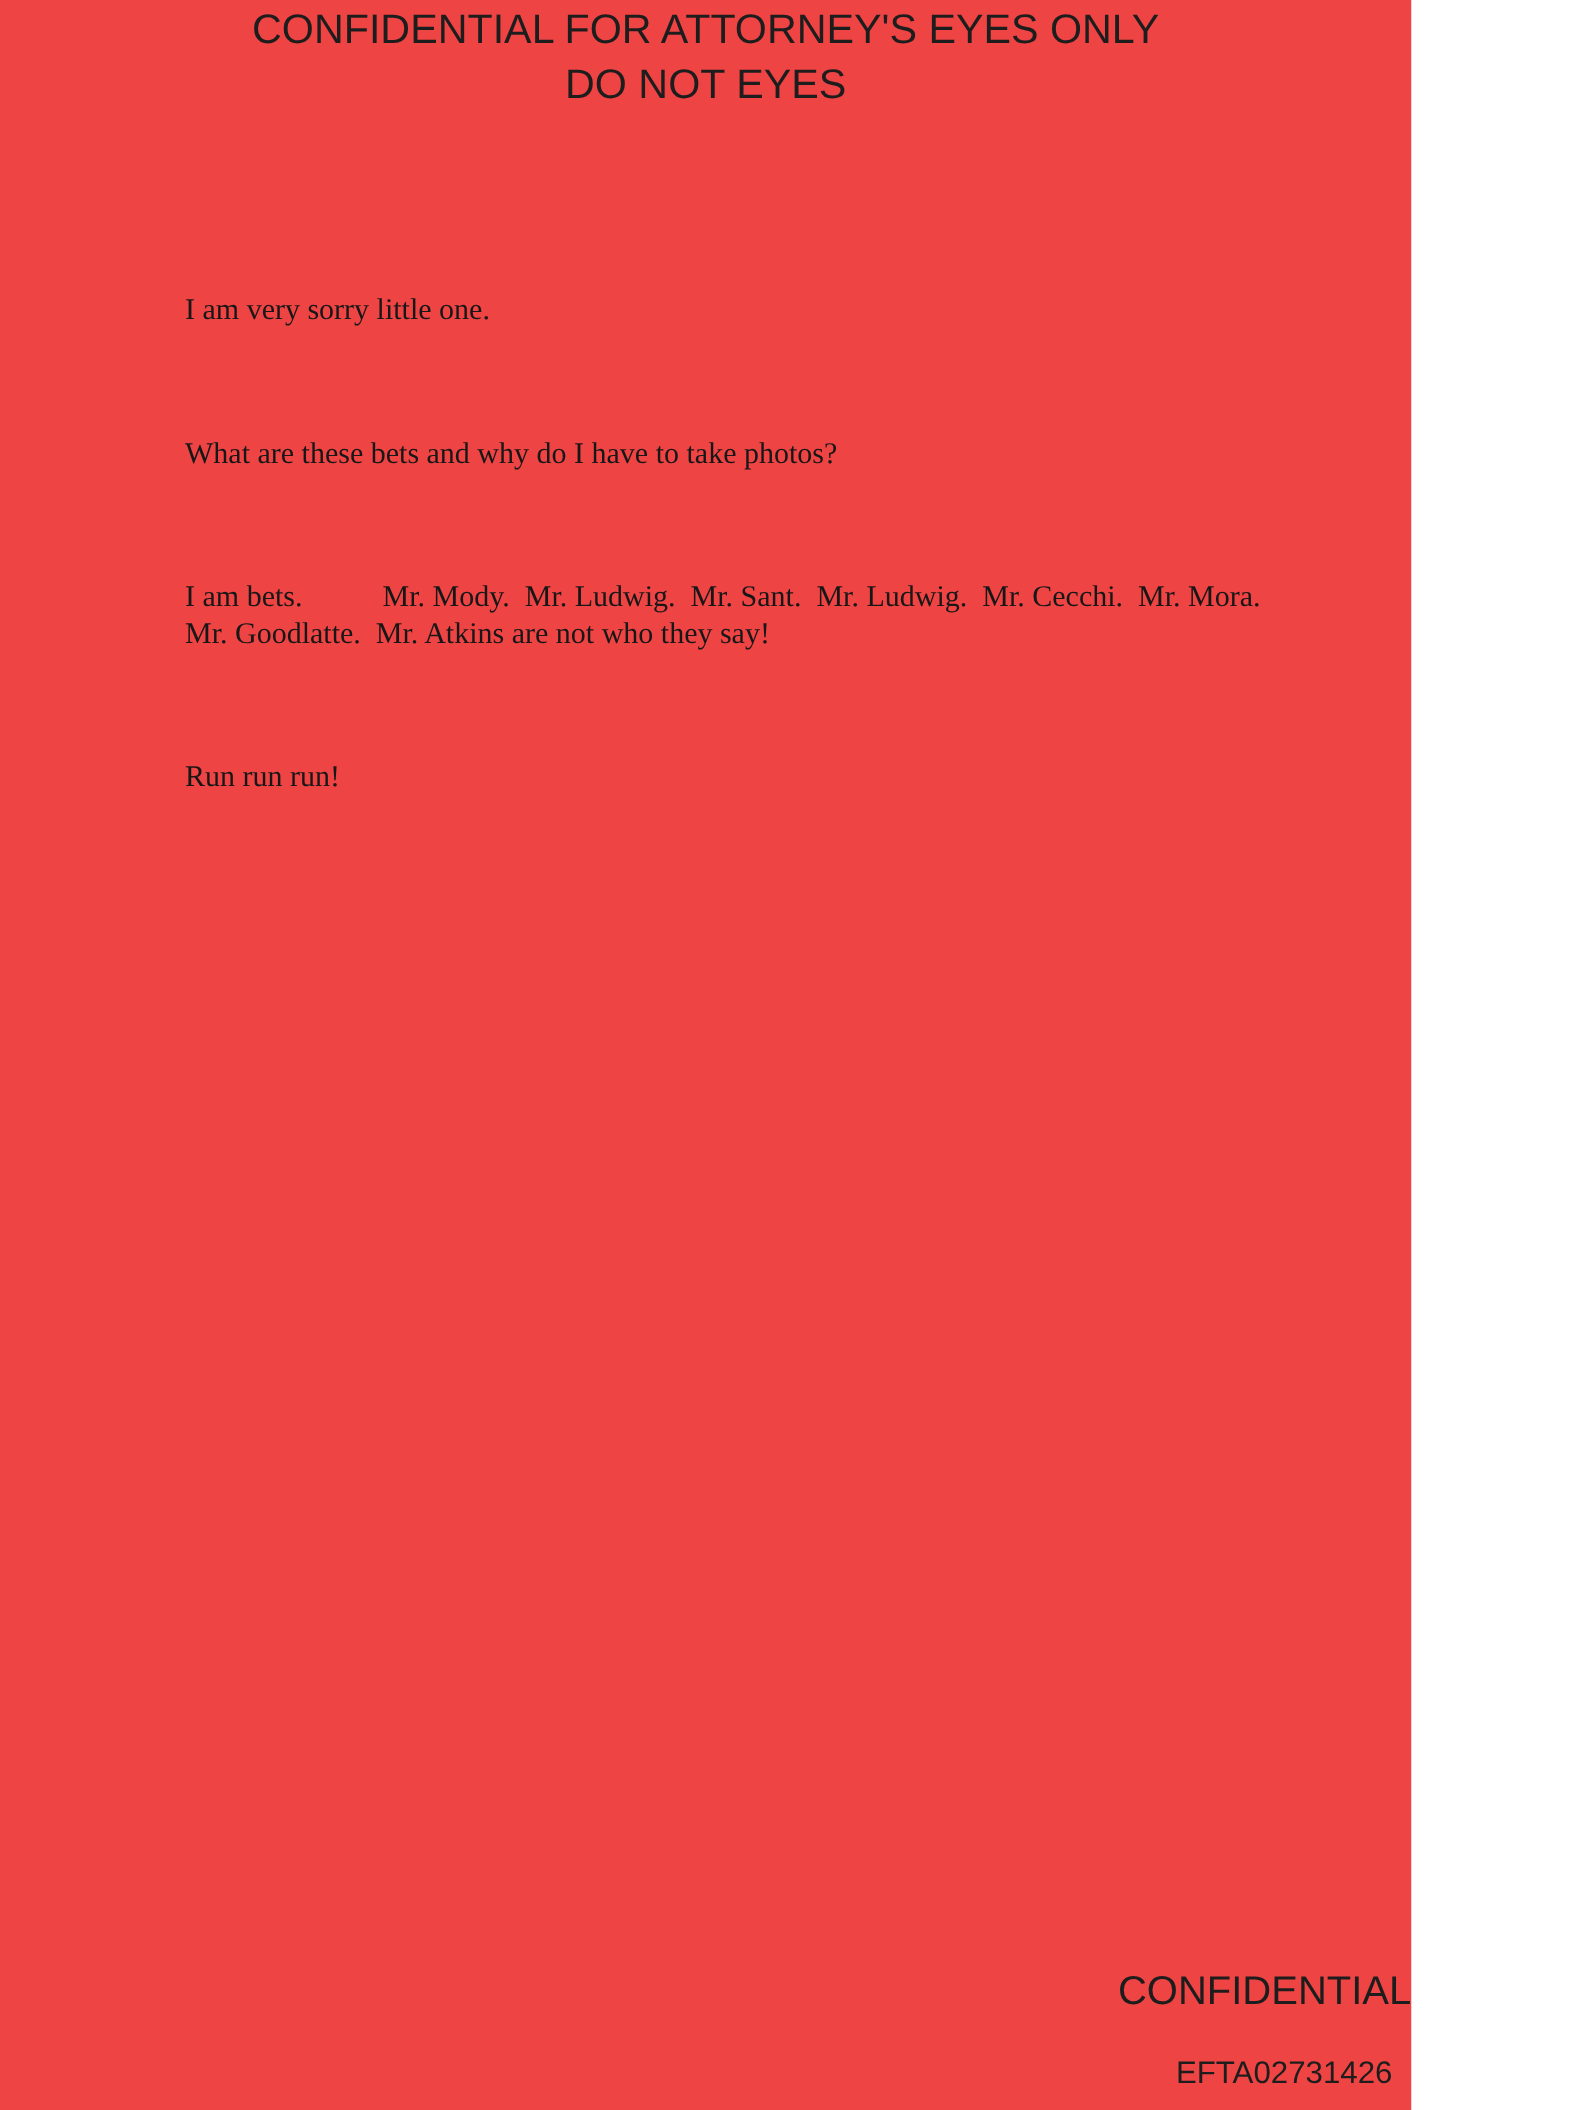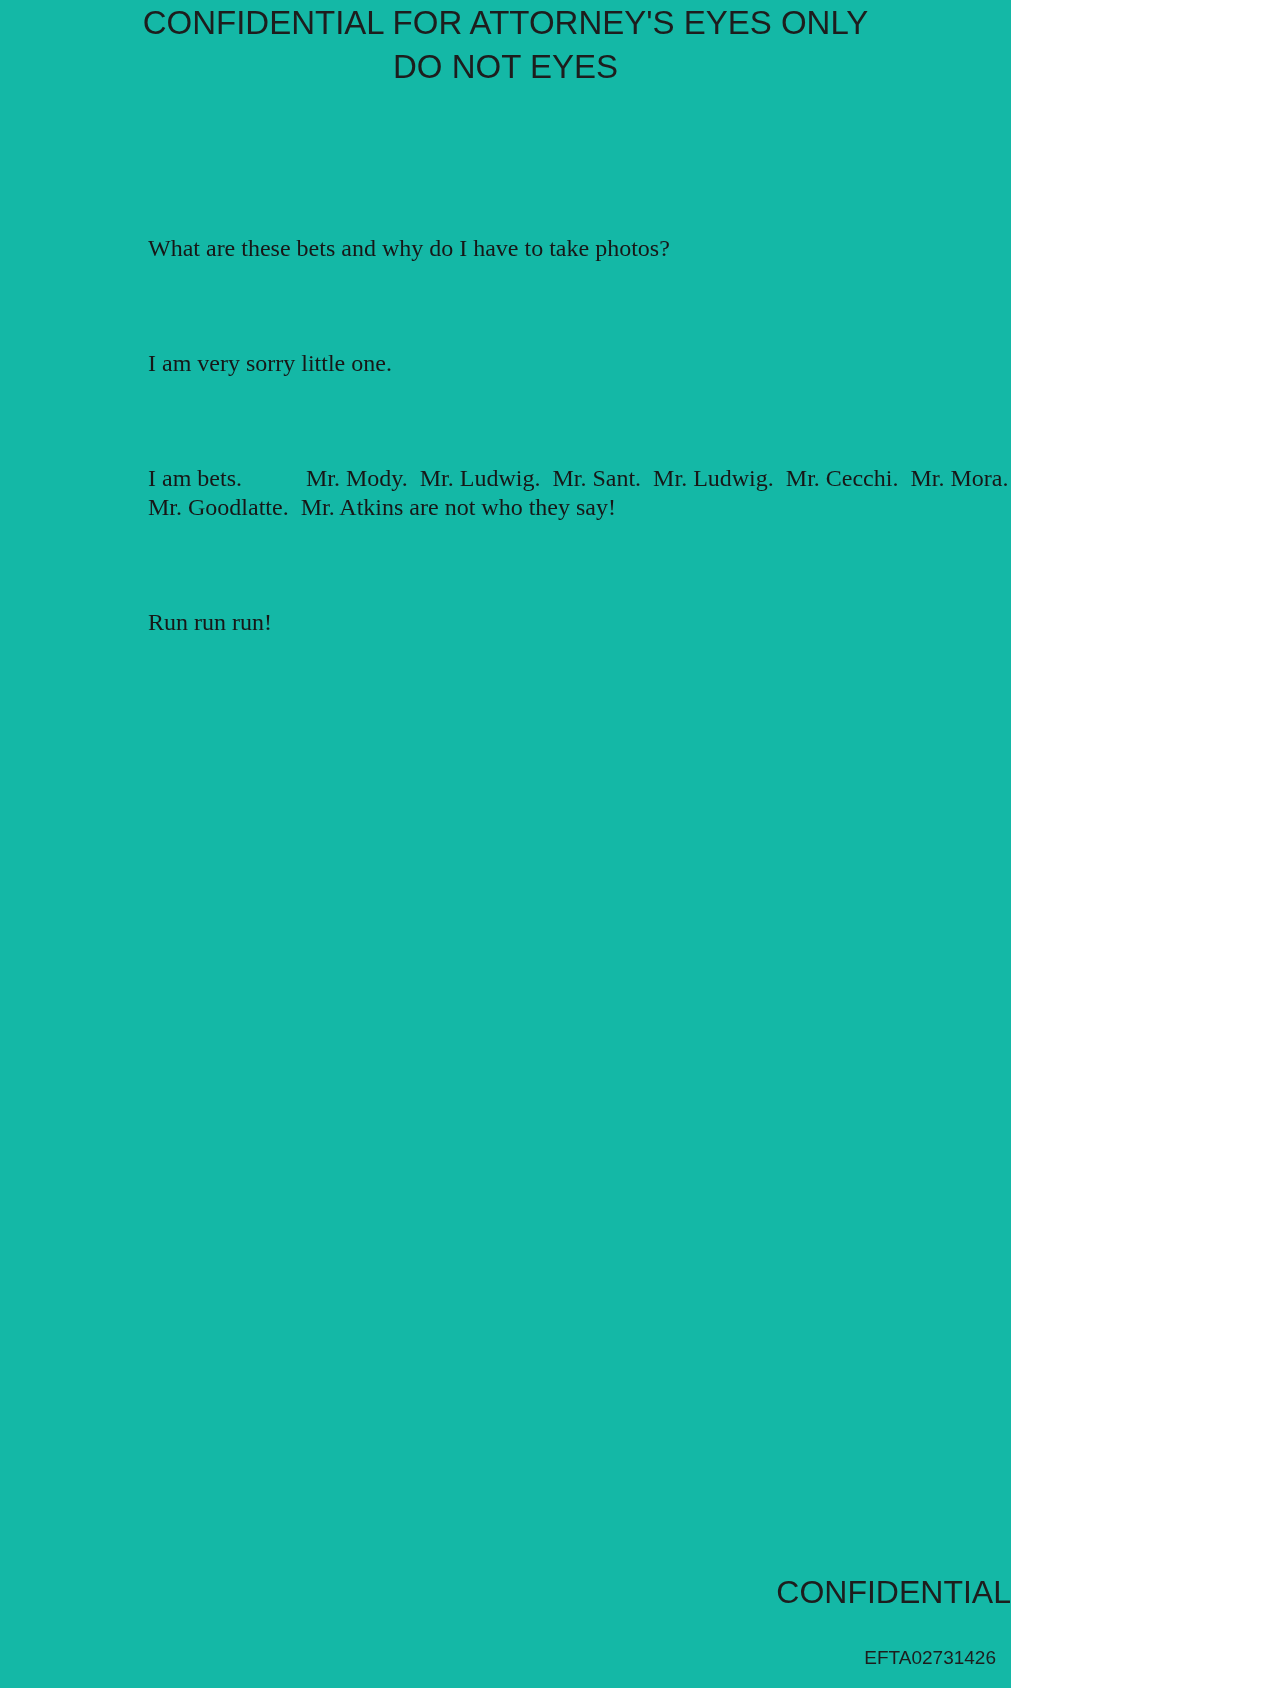--- a/index.html
+++ b/index.html
@@ -2,23 +2,23 @@
 <html><head>
 <meta charset="utf-8">
 <style>
   html, body {
     margin: 0;
     padding: 0;
     background: #ffffff;
   }
   .page {
     position: relative;
-    width: 1011px;
+    width: 1129px;
     height: 1688px;
-    background: #14b8a6;
+    background: #ef4444;
     overflow: hidden;
     color: #1c1c1c;
   }
   .doc-header {
     position: absolute;
     top: 1px;
     left: 0;
     width: 100%;
     text-align: center;
     font-family: "Liberation Sans", sans-serif;
@@ -58,38 +58,38 @@
     font-family: "Liberation Sans", sans-serif;
     font-size: 32px;
     line-height: 34px;
     color: #1d1d1d;
   }
   .bates-number {
     position: absolute;
     top: 1645px;
     right: 15px;
     font-family: "Liberation Sans", sans-serif;
-    font-size: 19px;
+    font-size: 25px;
     line-height: 26px;
     color: #1d1d1d;
   }
 </style>
 </head>
 <body>
 
 <div class="page">
 
   <div class="doc-header">
     <div>CONFIDENTIAL FOR ATTORNEY'S EYES ONLY</div>
     <div>DO NOT EYES</div>
   </div>
 
   <div class="letter-body">
+    <p>I am very sorry little one.</p>
     <p>What are these bets and why do I have to take photos?</p>
-    <p>I am very sorry little one.</p>
     <p><span class="line"><span>I am bets.</span><span class="tab-gap"></span><span>Mr. Mody.  Mr. Ludwig.  Mr. Sant.  Mr. Ludwig.  Mr. Cecchi.  Mr. Mora.</span></span><span class="line">Mr. Goodlatte.  Mr. Atkins are not who they say!</span></p>
     <p>Run run run!</p>
   </div>
 
   <div class="footer-stamp">CONFIDENTIAL</div>
 
   <div class="bates-number">EFTA02731426</div>
 
 </div>
 

